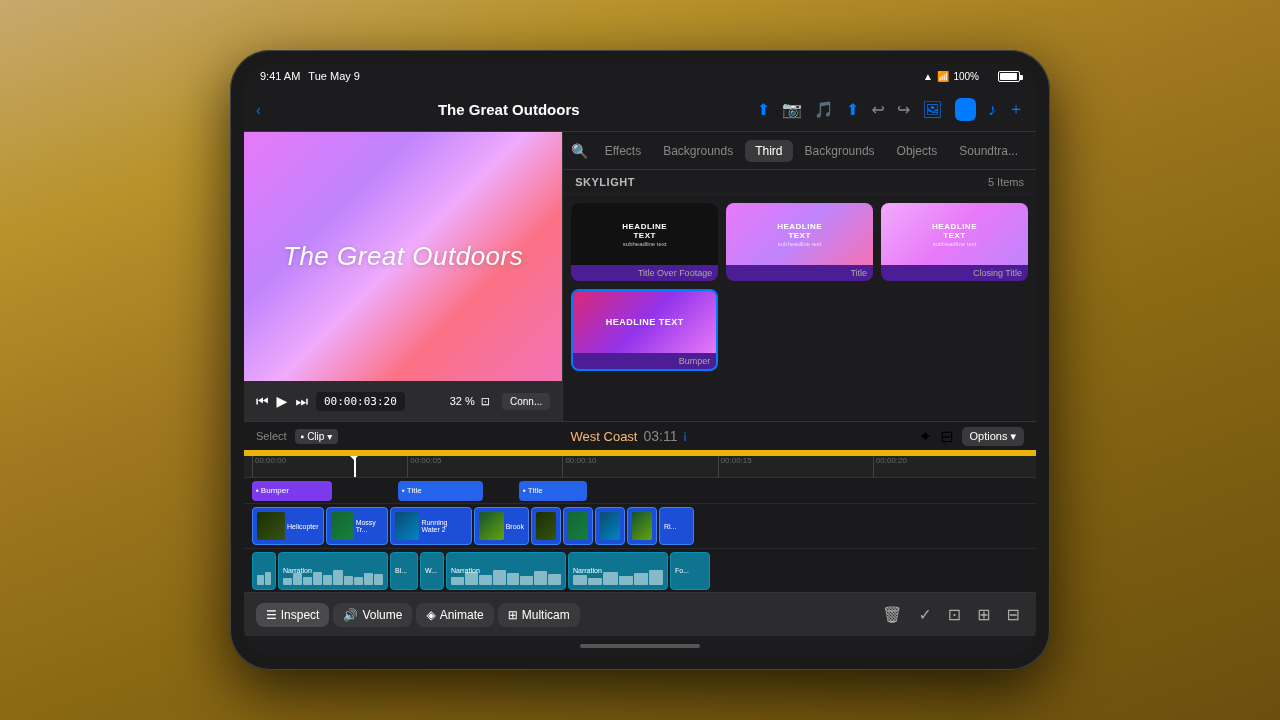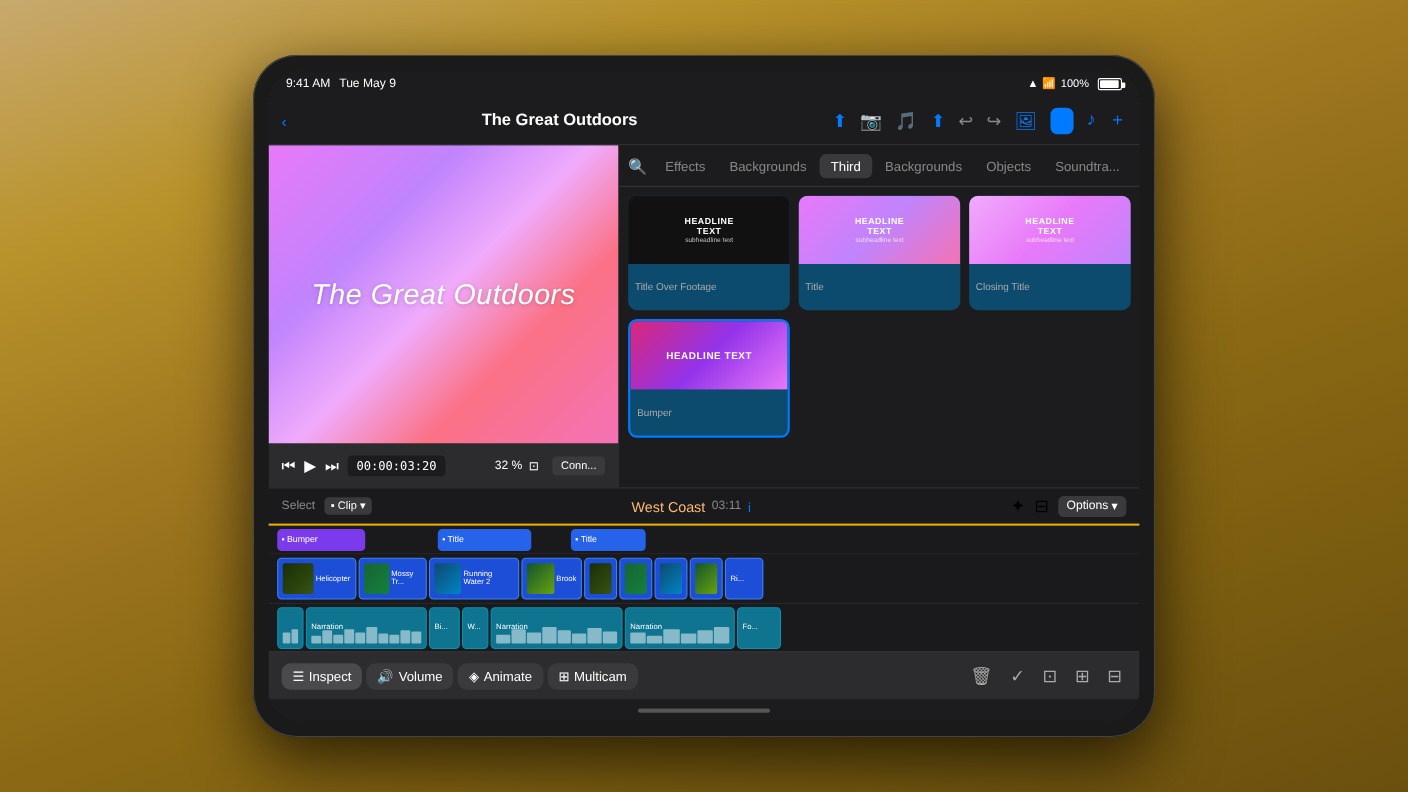--- a/index.html
+++ b/index.html
@@ -48,21 +48,21 @@
       display: flex;
       align-items: center;
       justify-content: space-between;
       padding: 4px 16px;
       font-size: 11px;
       color: #fff;
       height: 24px;
     }
     .status-left { display: flex; gap: 8px; }
     .status-right { display: flex; gap: 4px; align-items: center; font-size: 10px; }
-    .battery { display: flex; align-items: center; gap: 8px; }
+    .battery { display: flex; align-items: center; gap: 19px; }
     .battery-bar {
       width: 22px; height: 11px; border: 1px solid #fff; border-radius: 2px; position: relative; padding: 1px;
     }
     .battery-bar::after { content:''; position:absolute; right:-4px; top:3px; width:3px; height:5px; background:#fff; border-radius:0 1px 1px 0; }
     .battery-fill { background:#fff; height:100%; width:95%; border-radius:1px; }
 
     
     .nav-bar {
       background: #1c1c1e;
       display: flex;
@@ -188,21 +188,21 @@
     }
     .section-label { font-weight: 600; color: #bbb; font-size: 11px; letter-spacing: 0.5px; }
 
     .title-grid {
       display: grid;
       grid-template-columns: repeat(3, 1fr);
       gap: 8px;
       padding: 8px;
     }
     .title-card {
-      background: #0c4a6e;
+      background: #4c1d95;
       border-radius: 8px;
       overflow: hidden;
       cursor: pointer;
     }
     .title-card-preview {
       height: 62px;
       display: flex;
       align-items: center;
       justify-content: center;
       position: relative;
@@ -223,24 +223,24 @@
     .card-headline-small {
       font-size: 6px;
       color: rgba(255,255,255,0.7);
       text-align: center;
       margin-top: 1px;
     }
     .card-selected {
       border: 2px solid #007aff;
     }
     .title-card-label {
-      padding: 16px 6px;
+      padding: 3px 6px;
       font-size: 9px;
       color: #aaa;
-      text-align: left;
+      text-align: right;
     }
     .lower-third-bar {
       position: absolute;
       bottom: 4px;
       left: 6px;
       right: 6px;
       background: linear-gradient(90deg, #e879f9, #c084fc);
       height: 10px;
       border-radius: 2px;
       display: flex;
@@ -253,42 +253,42 @@
     .timeline-area {
       background: #1a1a1c;
       border-top: 1px solid #333;
     }
     .timeline-header {
       display: flex;
       align-items: center;
       padding: 4px 12px;
       height: 34px;
       gap: 8px;
-      border-bottom: 2px solid #eab308;
+      border-bottom: 6px solid #eab308;
     }
     .select-label { color: #888; font-size: 11px; }
     .clip-badge {
       background: #3a3a3c;
       color: #fff;
       font-size: 10px;
       padding: 2px 6px;
       border-radius: 4px;
       display: flex;
       align-items: center;
       gap: 3px;
     }
     .project-info {
       flex: 1;
       display: flex;
       align-items: center;
       justify-content: center;
       gap: 6px;
     }
     .project-name { color: #fdba74; font-size: 13px; font-weight: 400; }
-    .project-duration { color: #888; font-size: 11px; text-align: center; }
+    .project-duration { color: #888; font-size: 14px; text-align: center; }
     .info-icon { color: #007aff; font-size: 12px; }
     .timeline-options {
       display: flex;
       align-items: center;
       gap: 8px;
     }
     .options-btn {
       color: #fff;
       font-size: 11px;
       background: #3a3a3c;
@@ -560,20 +560,24 @@
           <span class="tabs-search">🔍</span>
           <span class="tab-item">Effects</span>
           <span class="tab-item">Backgrounds</span>
           <span class="tab-item active">Third</span>
           <span class="tab-item">Backgrounds</span>
           <span class="tab-item">Objects</span>
           <span class="tab-item">Soundtra...</span>
         </div>
 
         <div class="browser-content">
+          <div class="section-header">
+            <span class="section-label">SKYLIGHT</span>
+            <span>5 Items</span>
+          </div>
 
           <div class="title-grid">
 
             <div class="title-card">
               <div class="title-card-preview card-dark">
                 <div style="text-align:center">
                   <div class="card-headline">HEADLINE<br>TEXT</div>
                   <div class="card-headline-small">subheadline text</div>
                 </div>
               </div>
@@ -631,20 +635,30 @@
         <div class="timeline-options">
           <span>✦</span>
           <span>⊟</span>
           <div class="options-btn">
             <span>Options</span>
             <span>▾</span>
           </div>
         </div>
       </div>
 
+      <div class="timeline-ruler">
+        <div class="ruler-marks">
+          <div class="ruler-mark">00:00:00</div>
+          <div class="ruler-mark">00:00:05</div>
+          <div class="ruler-mark">00:00:10</div>
+          <div class="ruler-mark">00:00:15</div>
+          <div class="ruler-mark">00:00:20</div>
+        </div>
+        <div class="playhead"></div>
+      </div>
 
       <div class="title-clips-row">
         <div class="title-clip tc-purple" style="width:80px">
           <span>▪</span>
           <span>Bumper</span>
         </div>
         <div style="width:60px"></div>
         <div class="title-clip tc-blue" style="width:85px">
           <span>▪</span>
           <span>Title</span>

